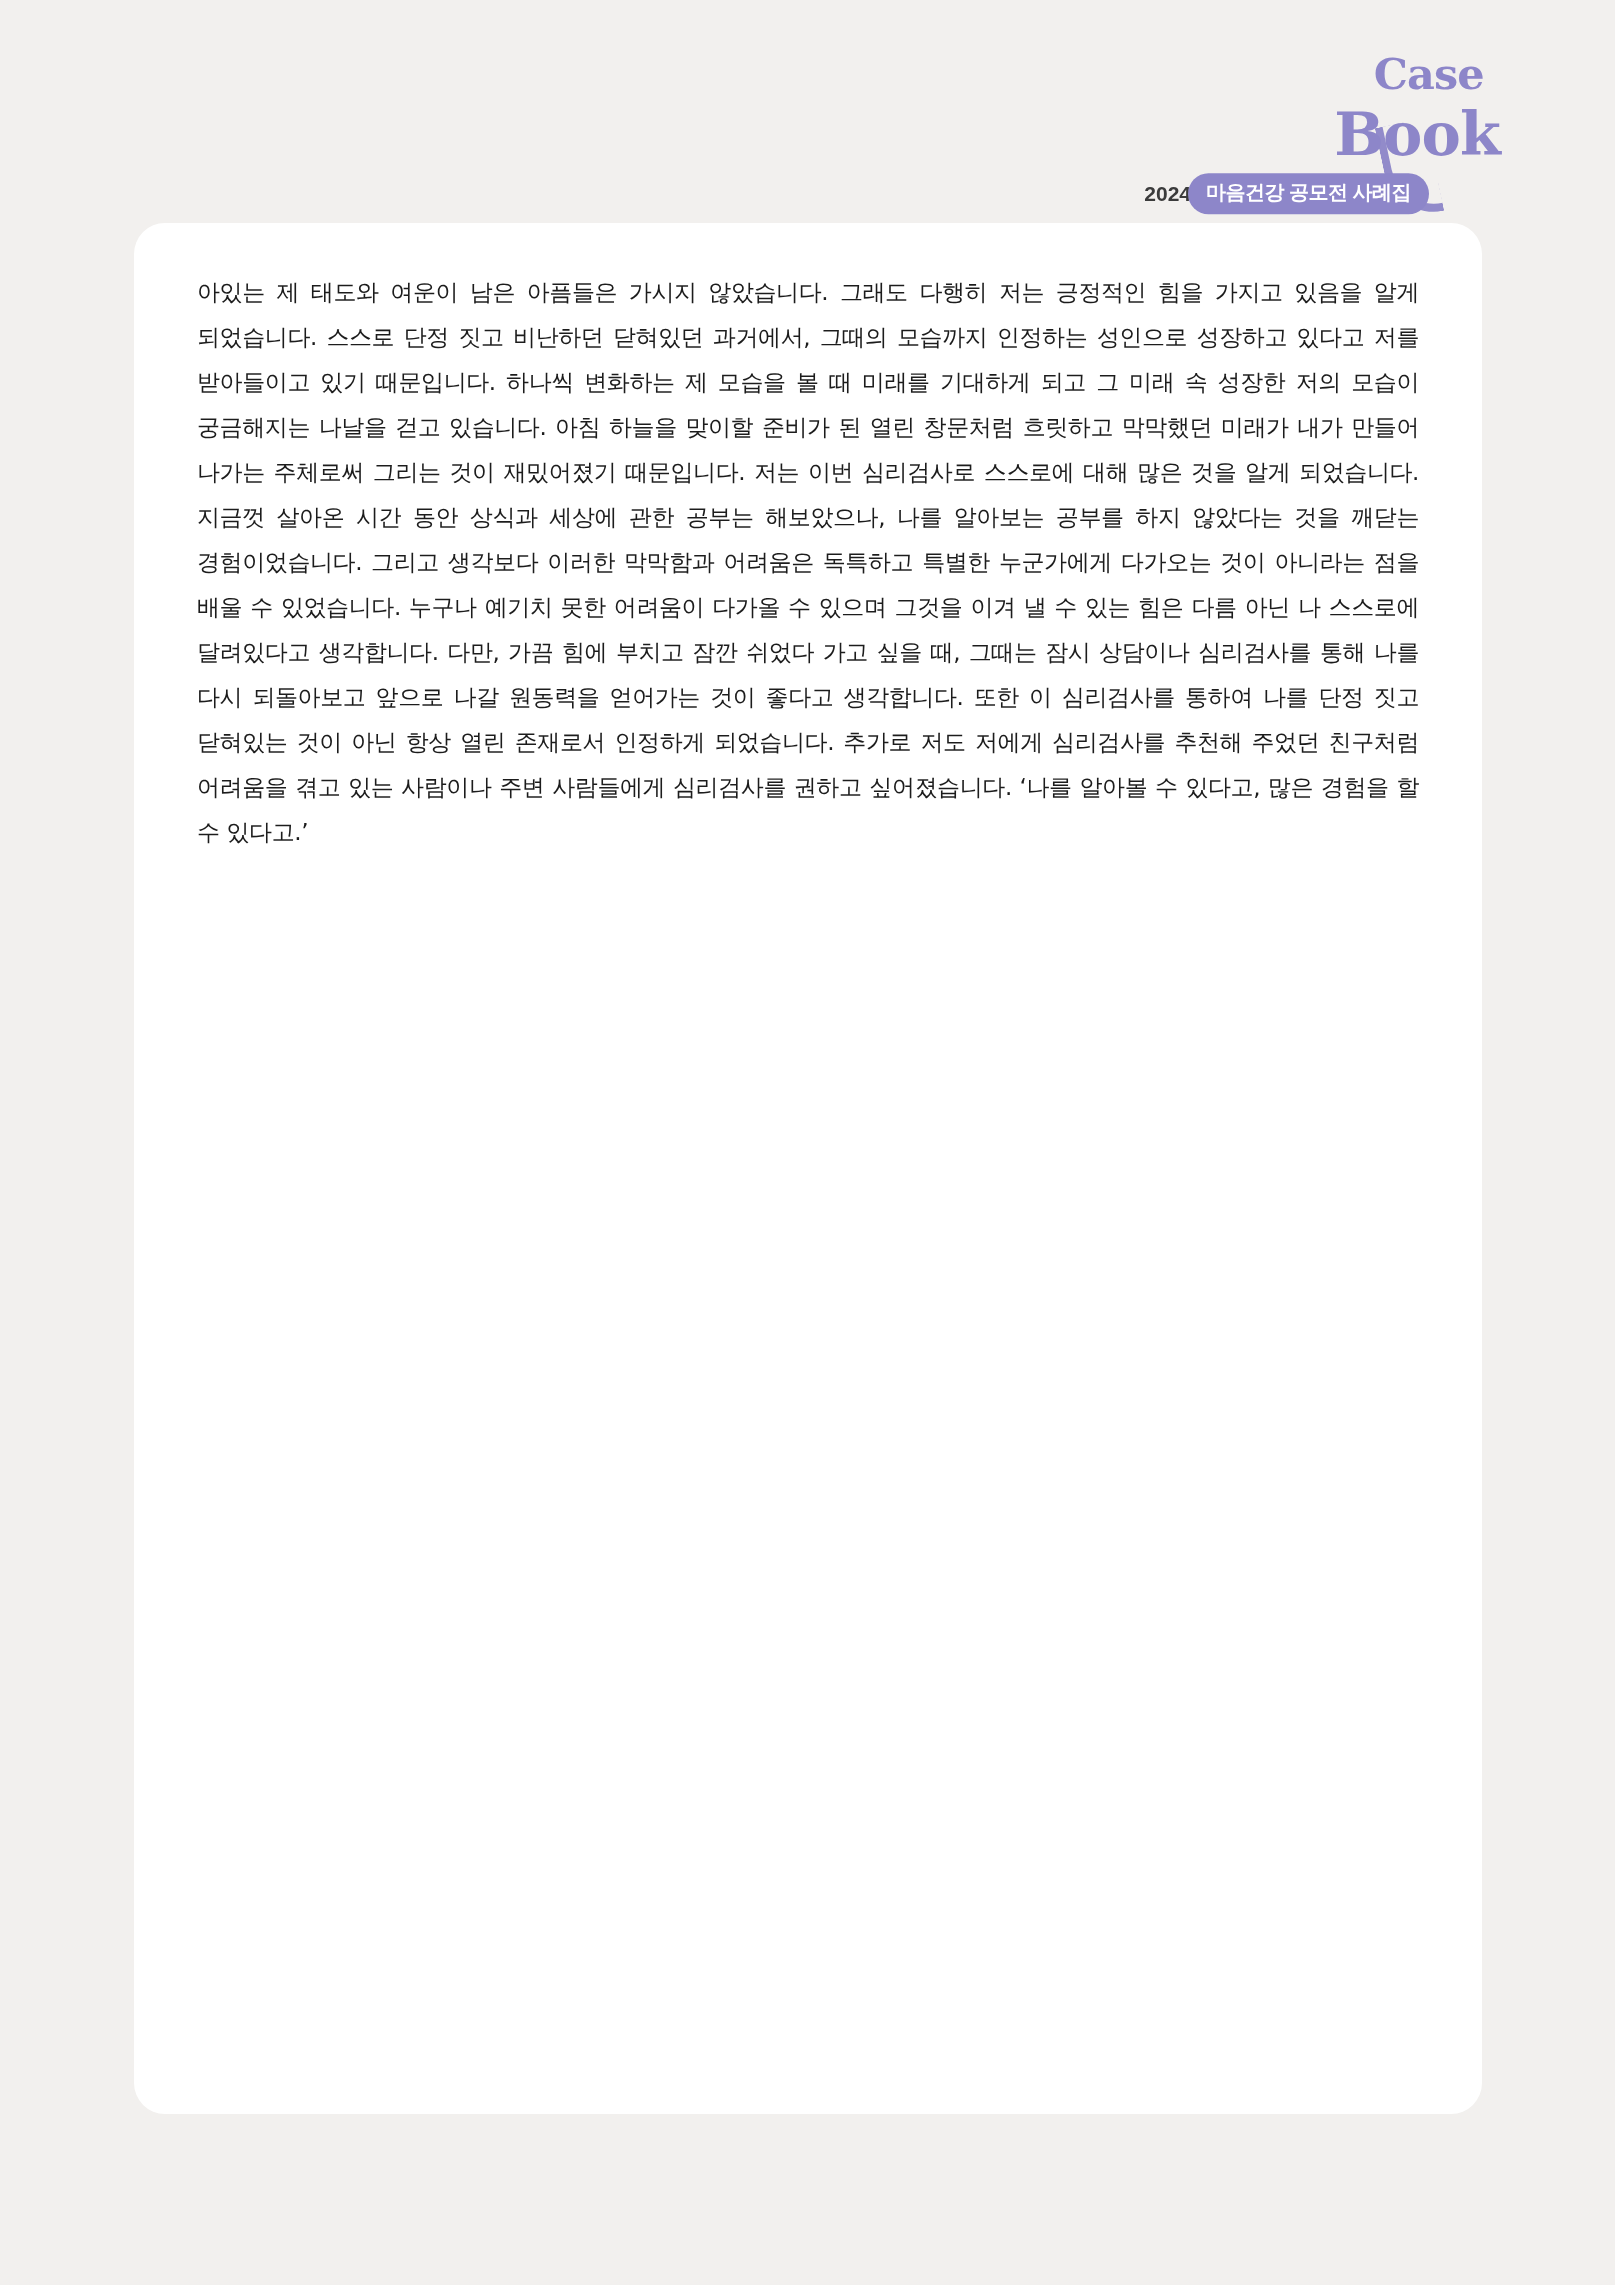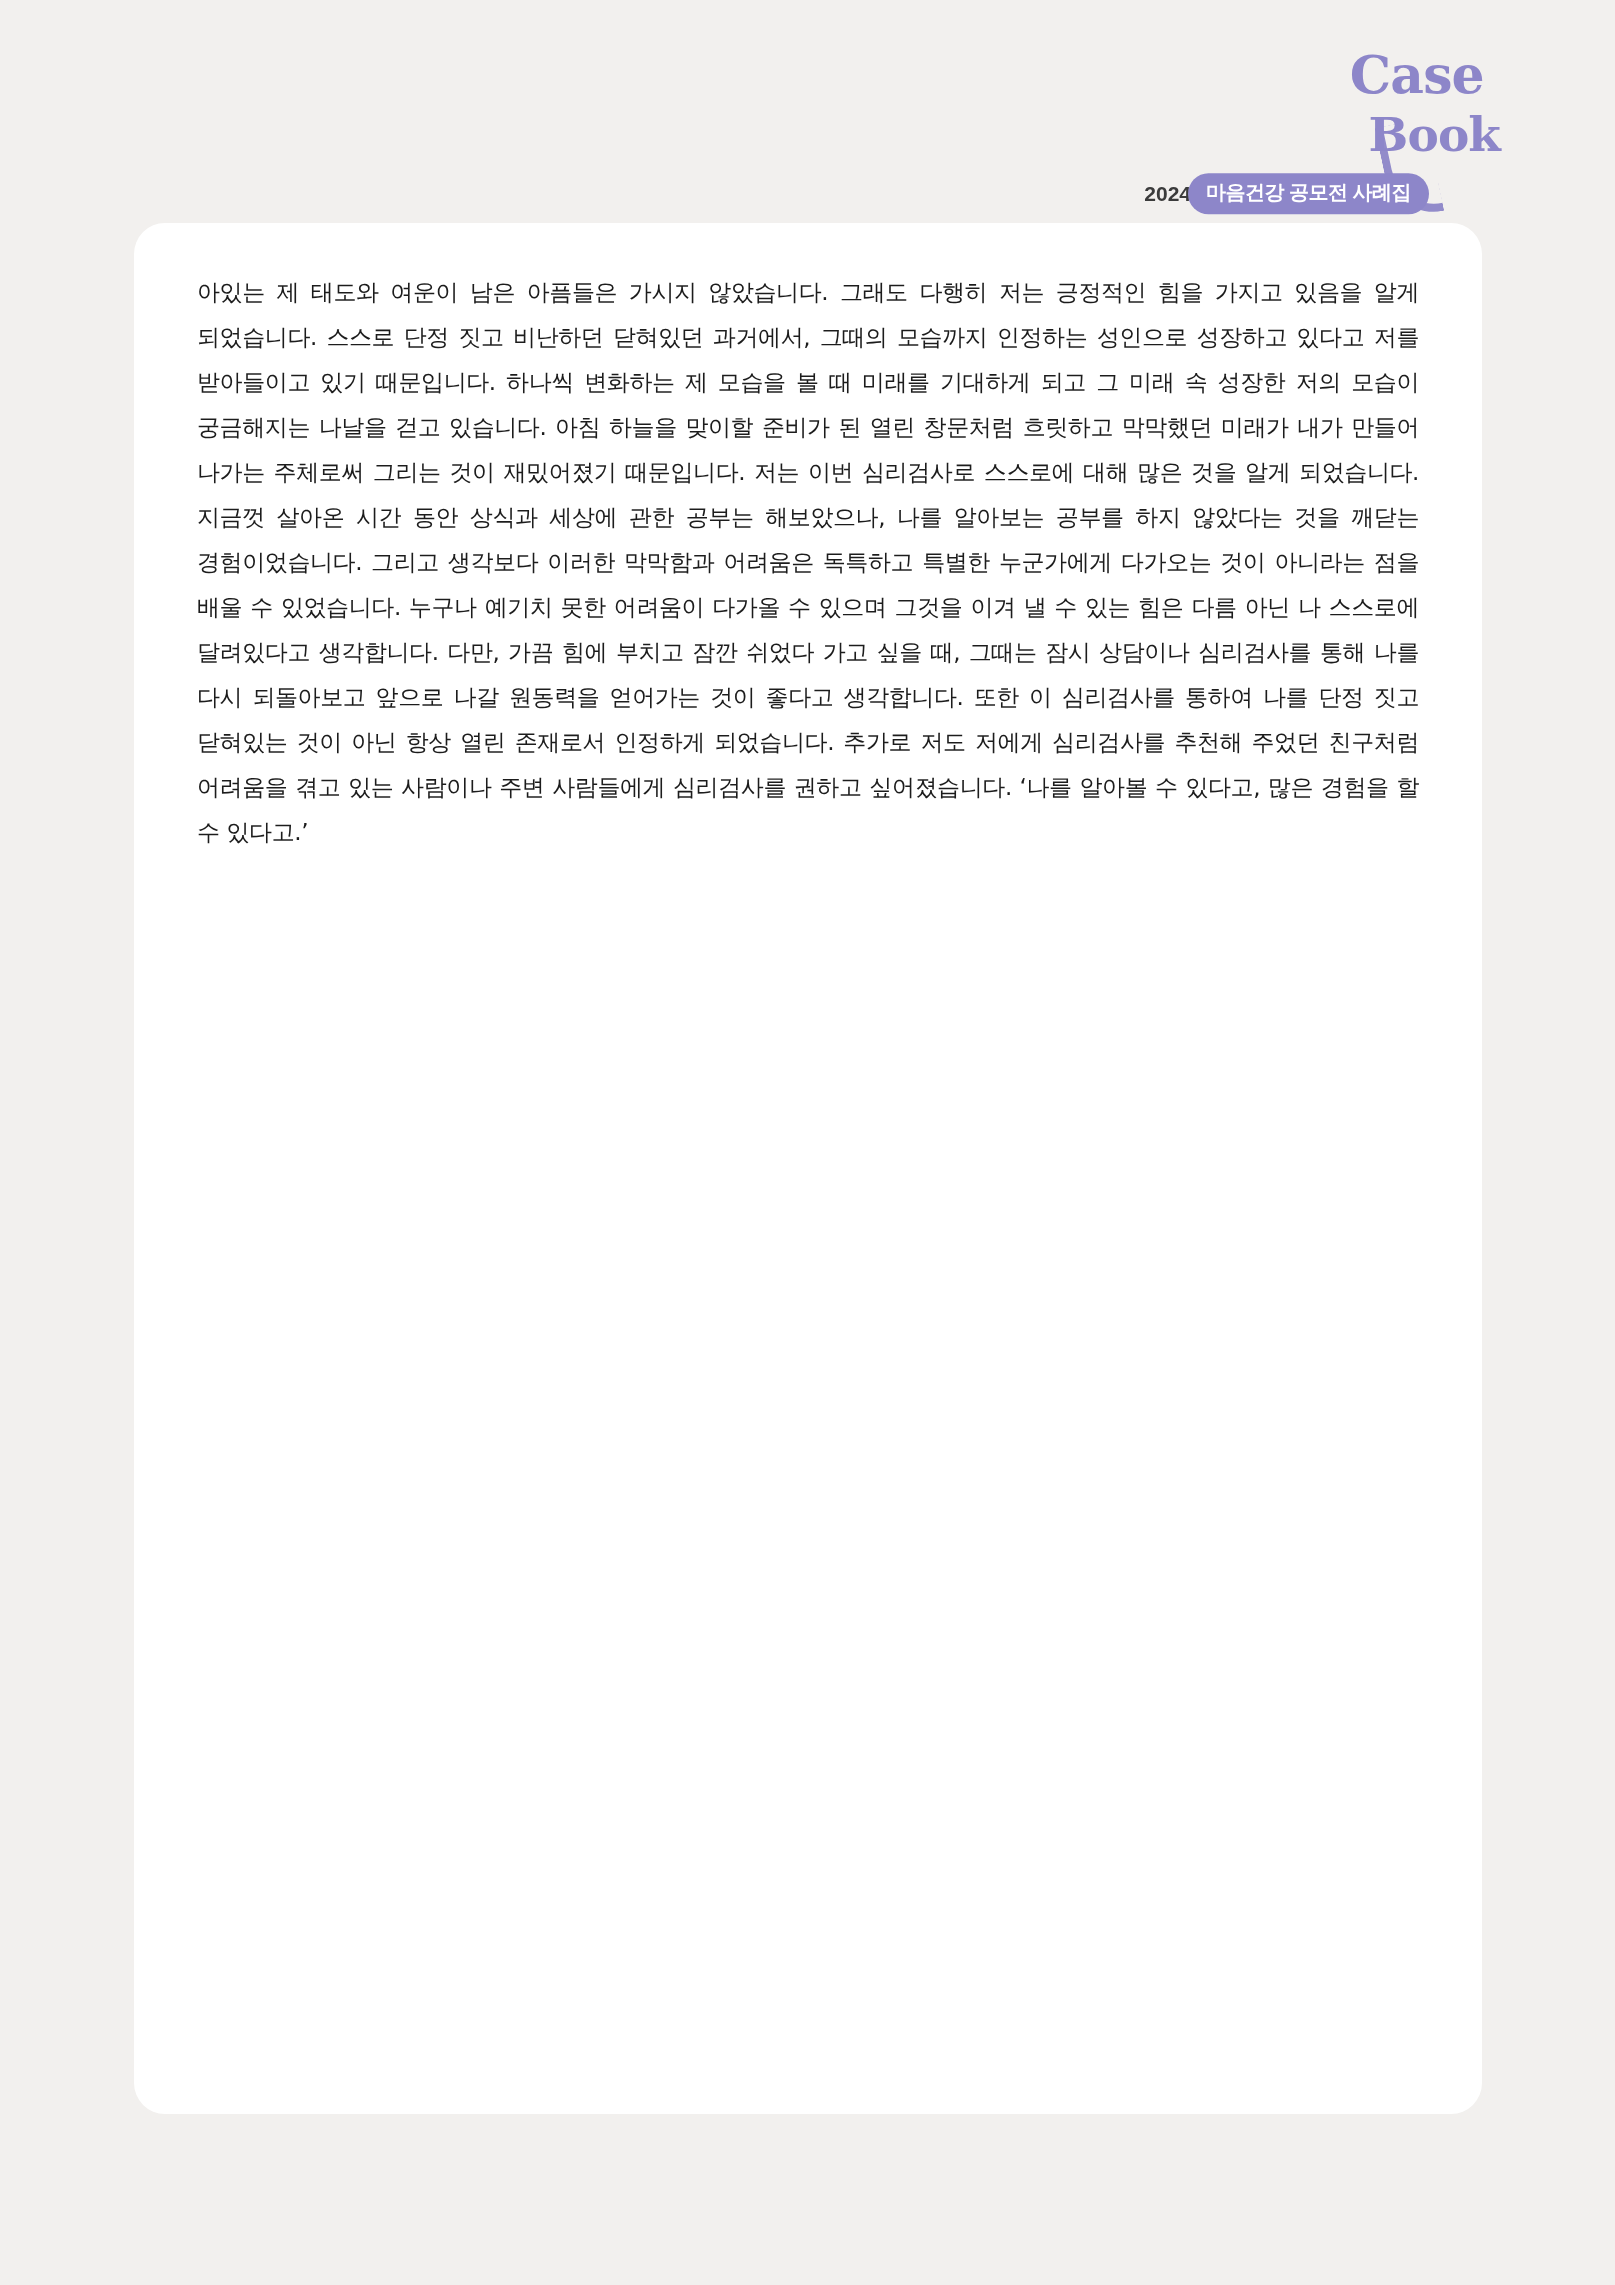--- a/index.html
+++ b/index.html
@@ -36,27 +36,27 @@
     position: absolute;
     right: 0;
     font-family: "DejaVu Serif", "Liberation Serif", serif;
     font-weight: bold;
     color: #8d86c9;
     letter-spacing: -0.9px;
   }
   .brand-case {
     top: 0;
     right: 16.3px;
-    font-size: 52px;
+    font-size: 43px;
     line-height: 65px;
   }
   .brand-book {
     top: 60px;
     right: 0;
-    font-size: 47px;
+    font-size: 59px;
     line-height: 65px;
   }
 
   .year-label {
     position: absolute;
     top: 152px;
     right: 246px;
     font-size: 21px;
     font-weight: bold;
     color: #3b3b3b;

